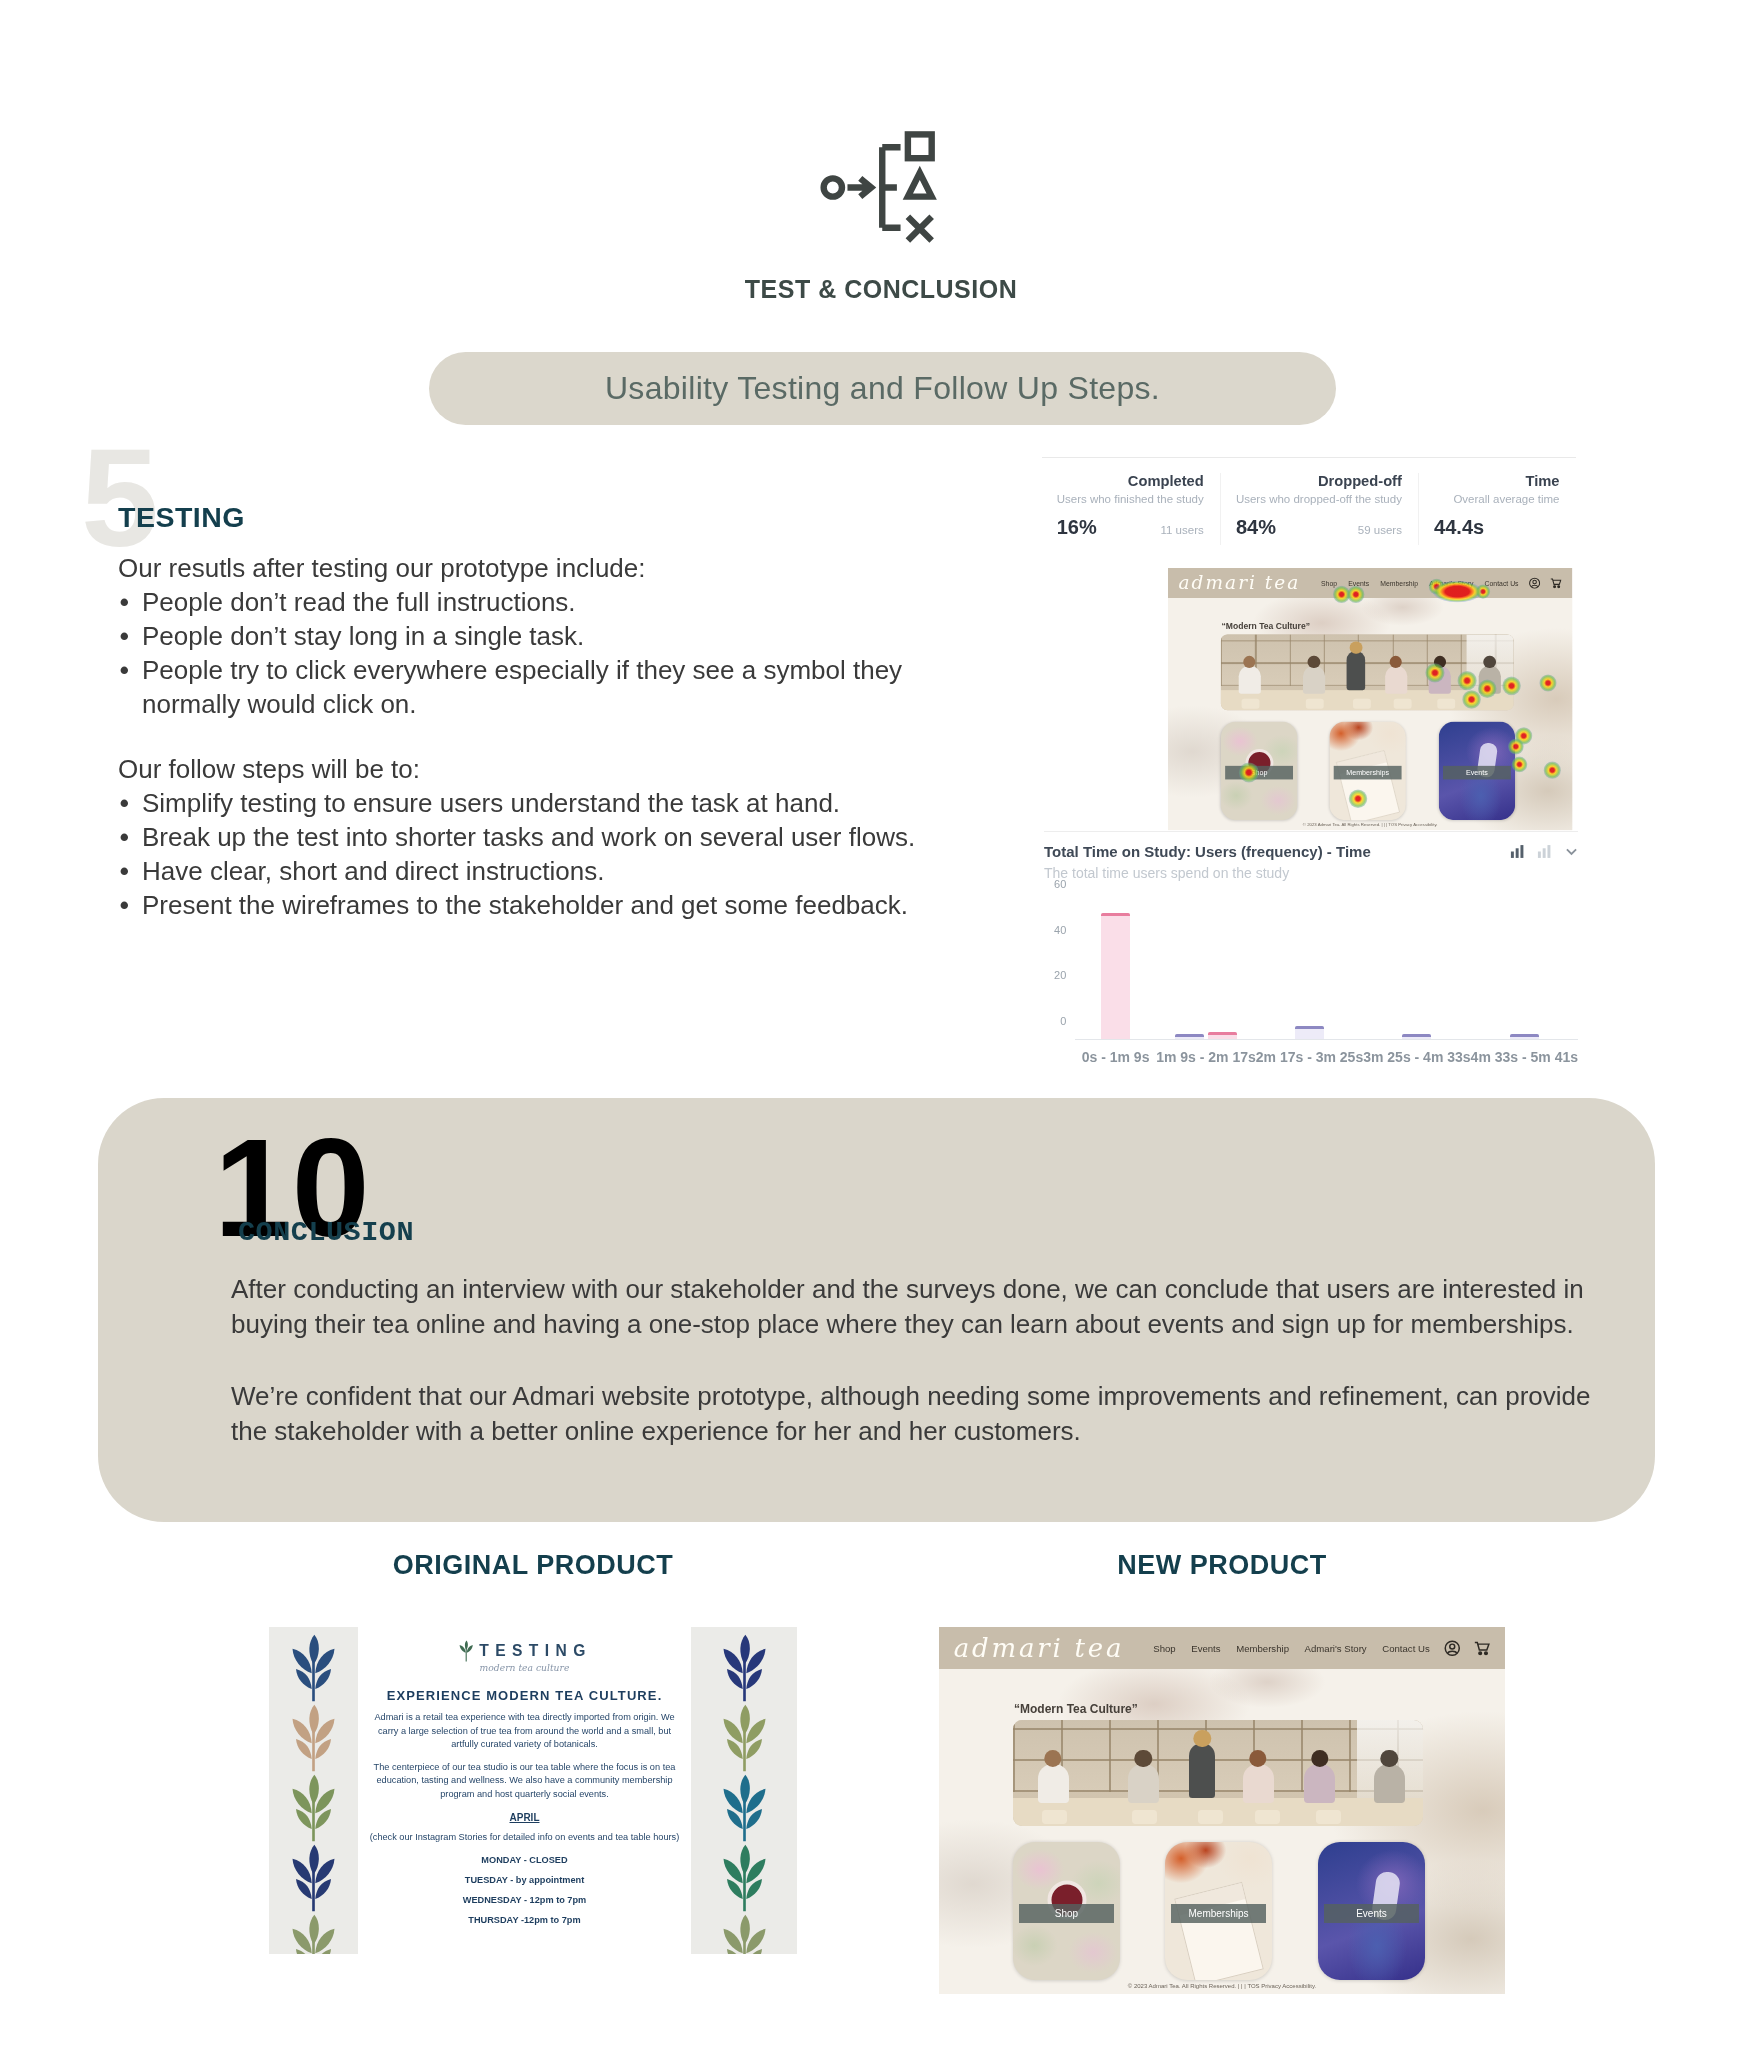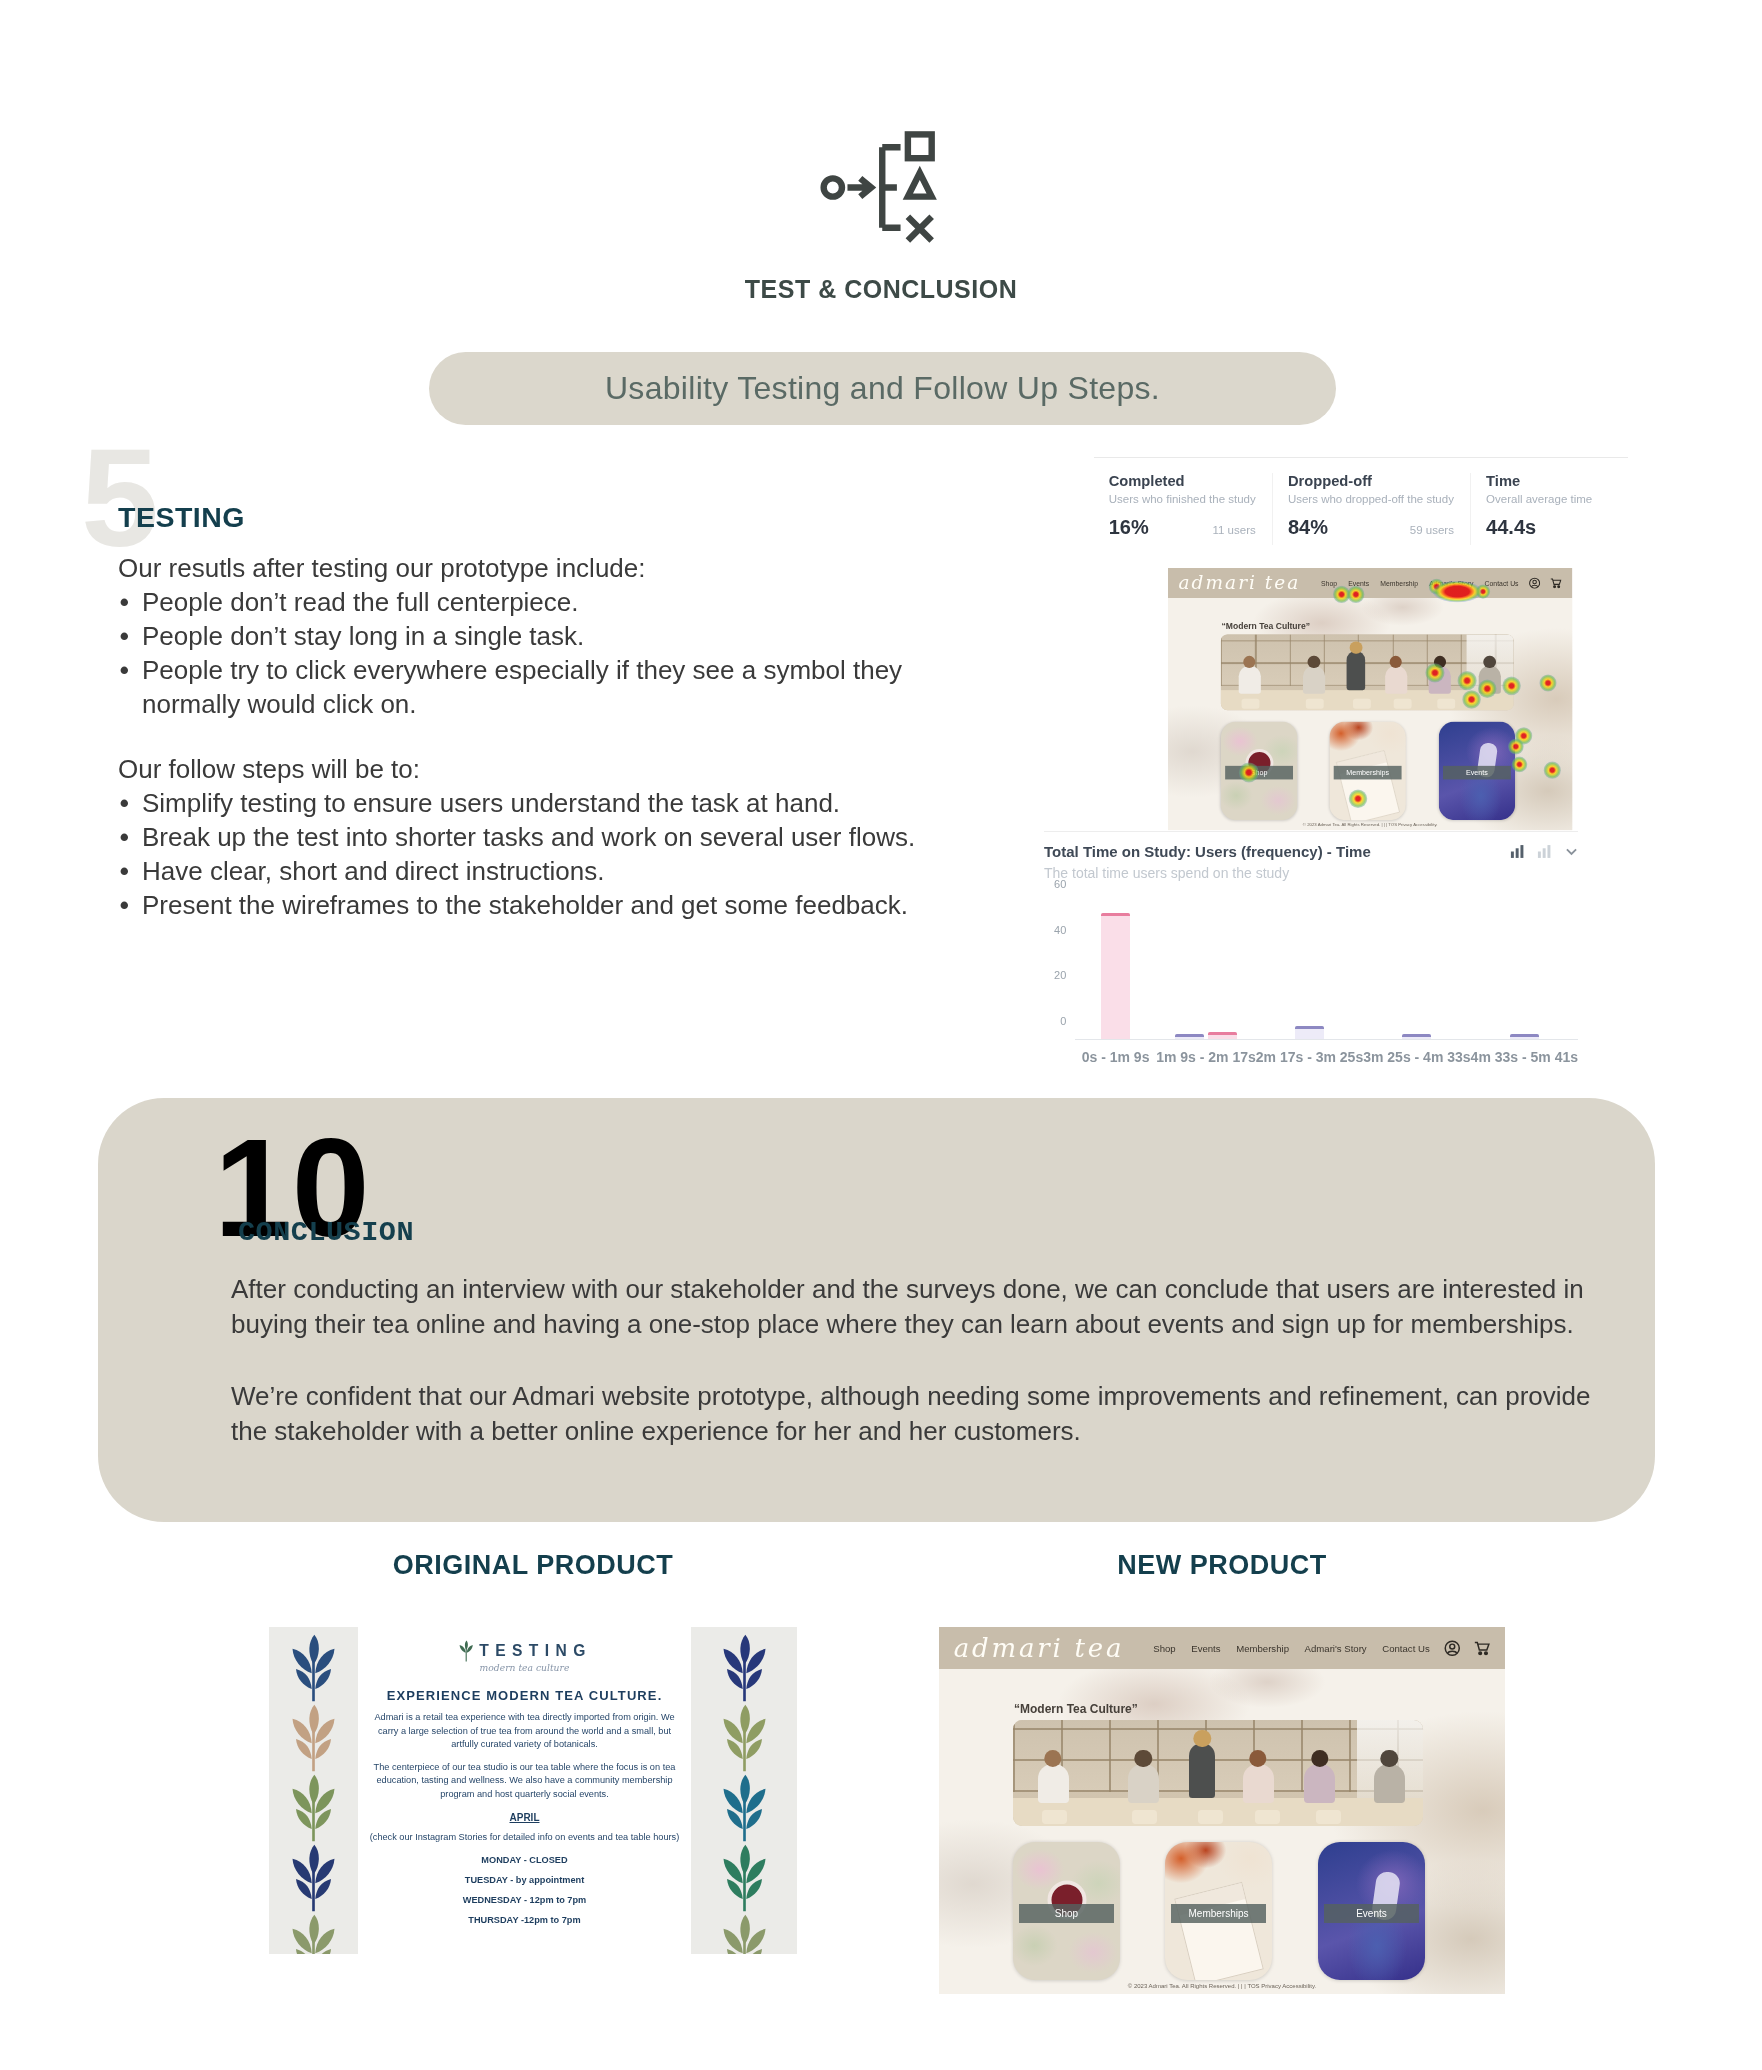--- a/index.html
+++ b/index.html
@@ -19,22 +19,22 @@
   .big-num{position:absolute;left:0;top:-9.2px;font-size:140px;font-weight:700;line-height:1;color:#e8e7e3;}
   .sec-title{position:absolute;left:37px;top:64px;font-size:28.5px;font-weight:700;letter-spacing:0.5px;color:#143f4d;}
   .sec-body{position:relative;margin:114px 0 0 37px;font-size:26px;line-height:34px;color:#3a3a3a;width:826px;}
   .sec-body p{margin:0;}
   ul.dots{list-style:none;margin:0;padding:0;width:808px;}
   ul.dots li{position:relative;padding-left:24px;}
   ul.dots li::before{content:"•";position:absolute;left:1.8px;top:0;font-weight:700;}
   .gap28{height:31px;}
 
   
-  .stats{position:absolute;left:1094px;top:457px;width:534px;background:#fff;border-top:0.9px solid #e9e9e9;
-         padding-top:14.7px;display:flex;}
+  .stats{position:absolute;left:1042px;top:457px;width:534px;background:#fff;border-top:0.9px solid #e9e9e9;
+         padding-top:14.7px;display:flex;text-align:right;}
   .stat{flex:1;padding:0 16.5px 5.5px 14.7px;}
   .stat + .stat{border-left:0.9px solid #f1f1f1;}
   .stat-title{font-size:14.7px;font-weight:700;color:#3a4350;}
   .stat-sub{font-size:11.5px;color:#a9b1bb;margin-top:4.6px;white-space:nowrap;}
   .stat-row{display:flex;justify-content:space-between;align-items:baseline;margin-top:11px;}
   .stat-value{font-size:20px;font-weight:700;color:#2e3540;}
   .stat-extra{font-size:11.5px;color:#a9b1bb;}
 
   
   .chart{position:absolute;left:1044px;top:831px;width:534px;background:#fff;border-top:0.9px solid #ededed;padding-top:11px;}
@@ -179,21 +179,21 @@
   <div class="banner">
     <span>Usability Testing and Follow Up Steps.</span>
   </div>
 
   <div class="sec5">
     <div class="big-num">5</div>
     <div class="sec-title">TESTING</div>
     <div class="sec-body">
       <p>Our resutls after testing our prototype include:</p>
       <ul class="dots">
-        <li>People don’t read the full centerpiece.</li>
+        <li>People don’t read the full instructions.</li>
         <li>People don’t stay long in a single task.</li>
         <li>People try to click everywhere especially if they see a symbol they normally would click on.</li>
       </ul>
       <div class="gap28"></div>
       <p>Our follow steps will be to:</p>
       <ul class="dots">
         <li>Simplify testing to ensure users understand the task at hand.</li>
         <li>Break up the test into shorter tasks and work on several user flows.</li>
         <li>Have clear, short and direct instructions.</li>
         <li>Present the wireframes to the stakeholder and get some feedback.</li>

